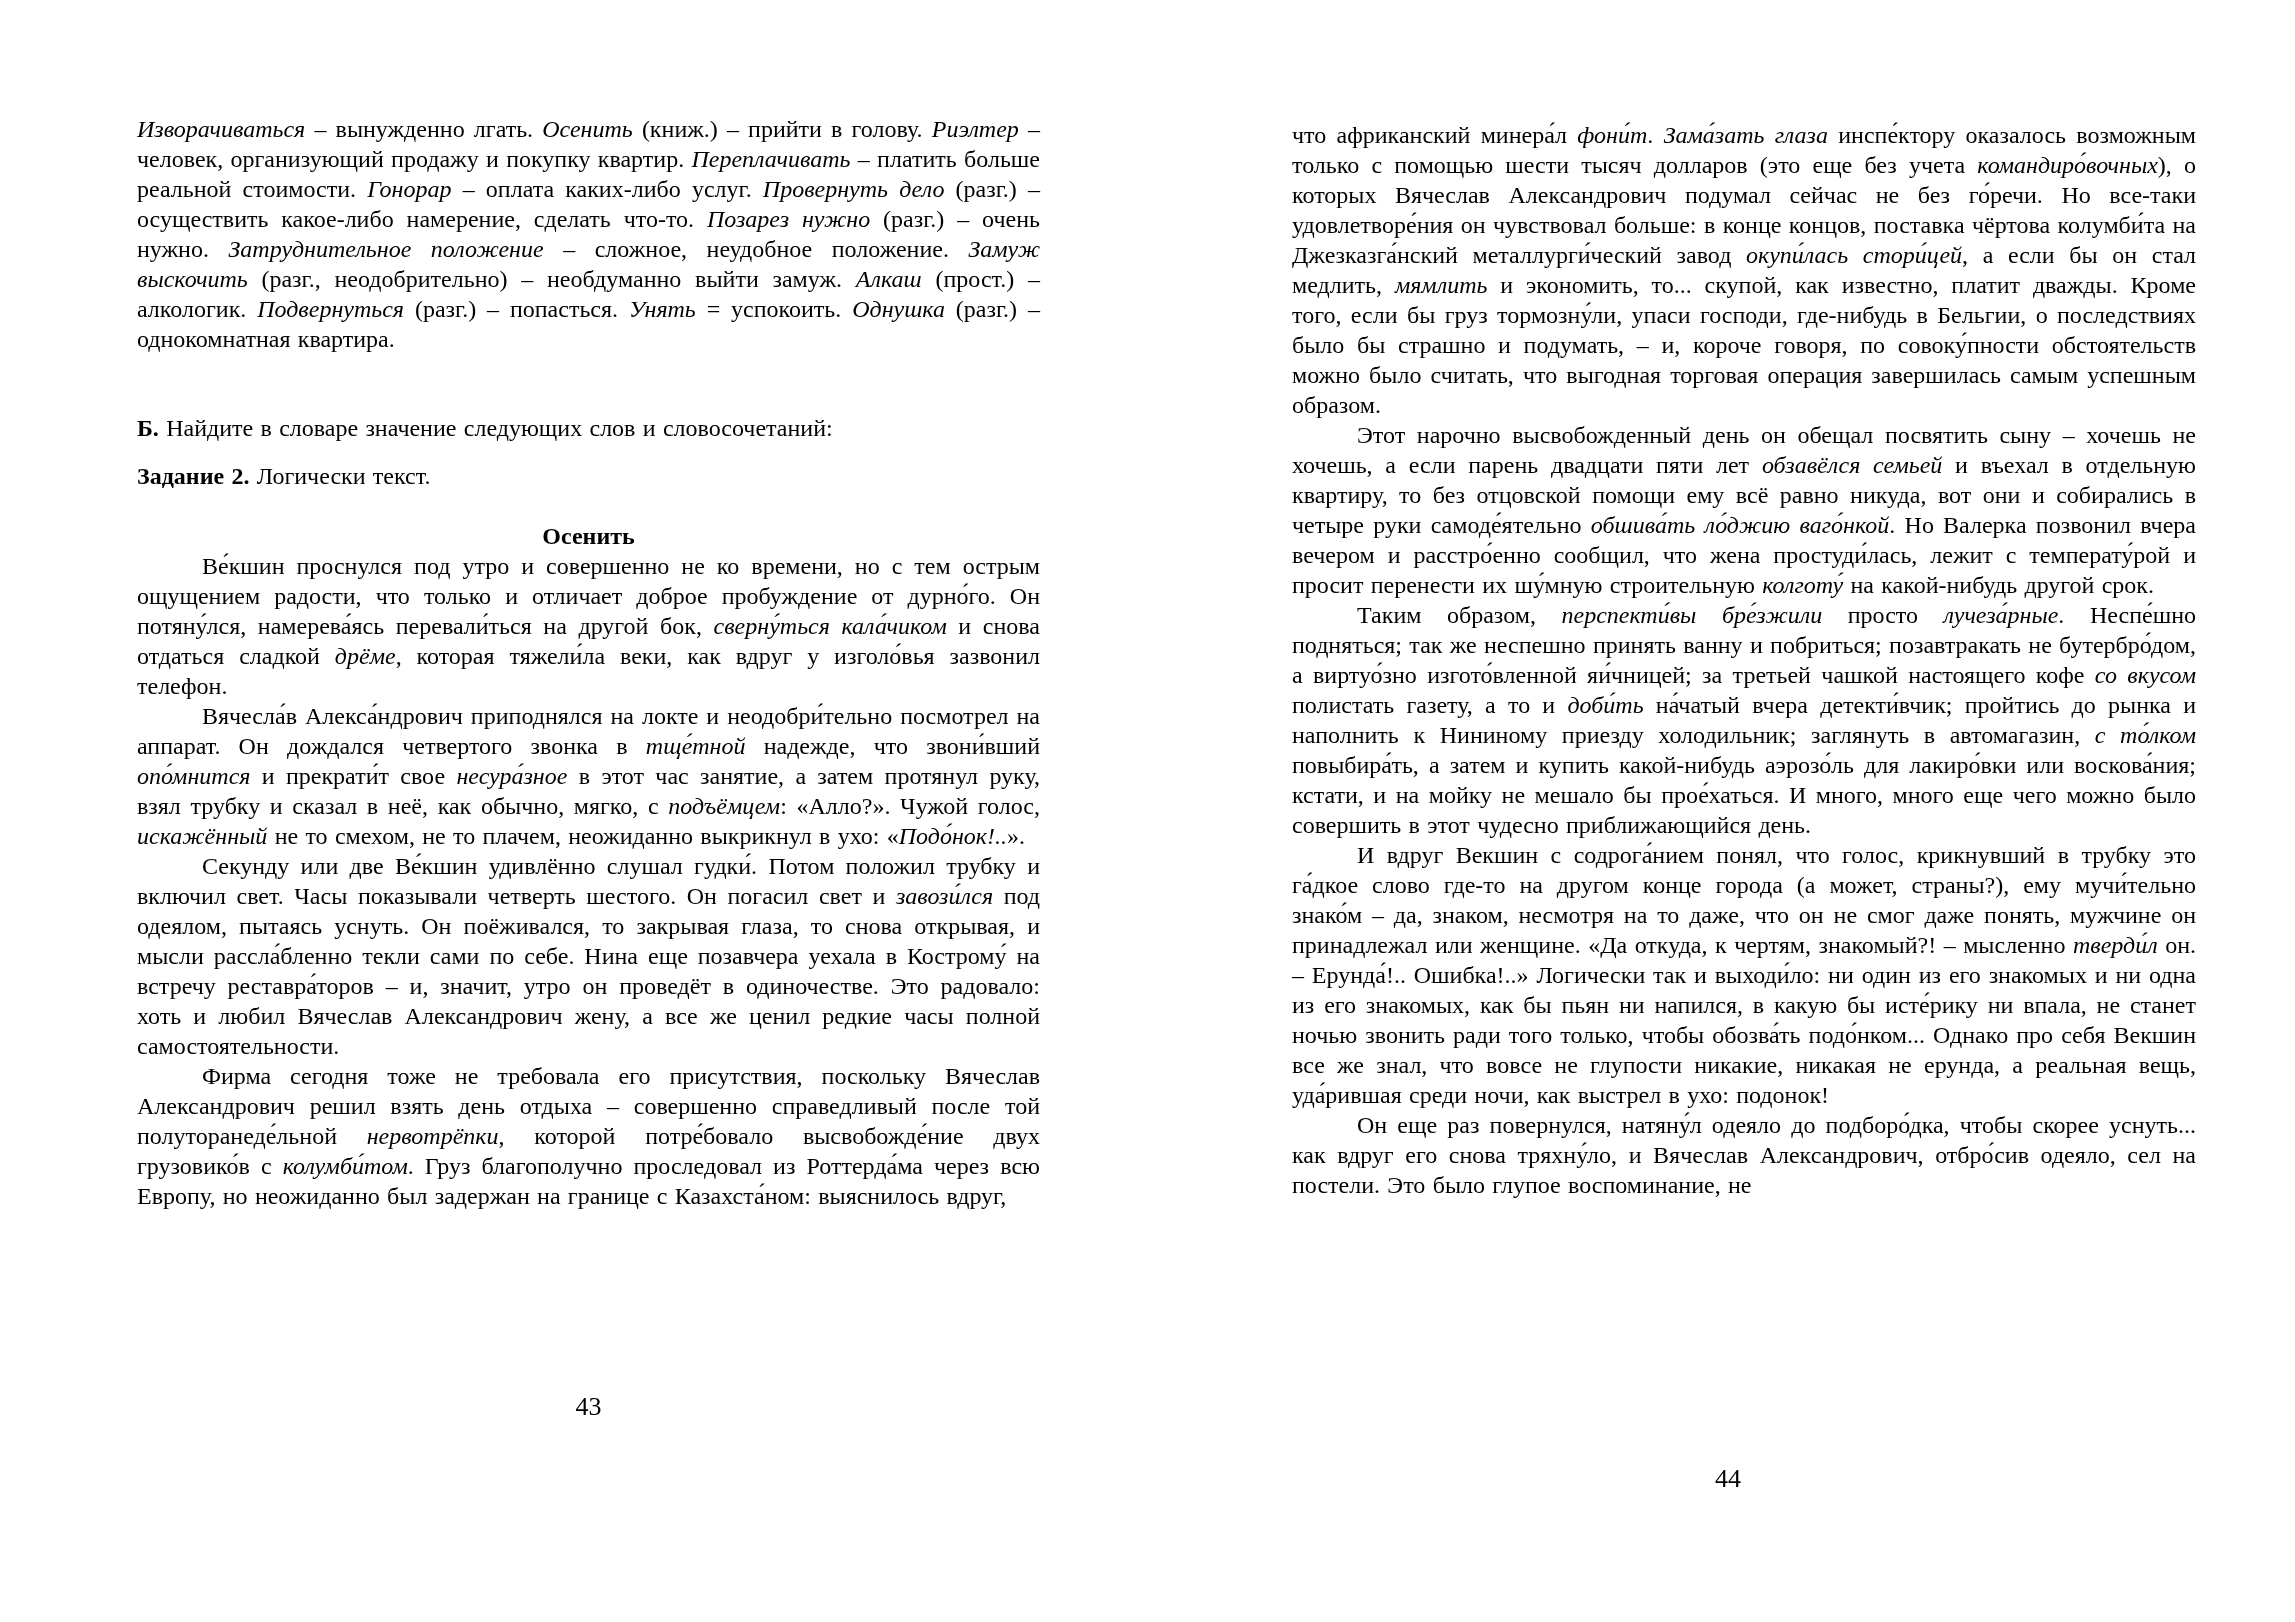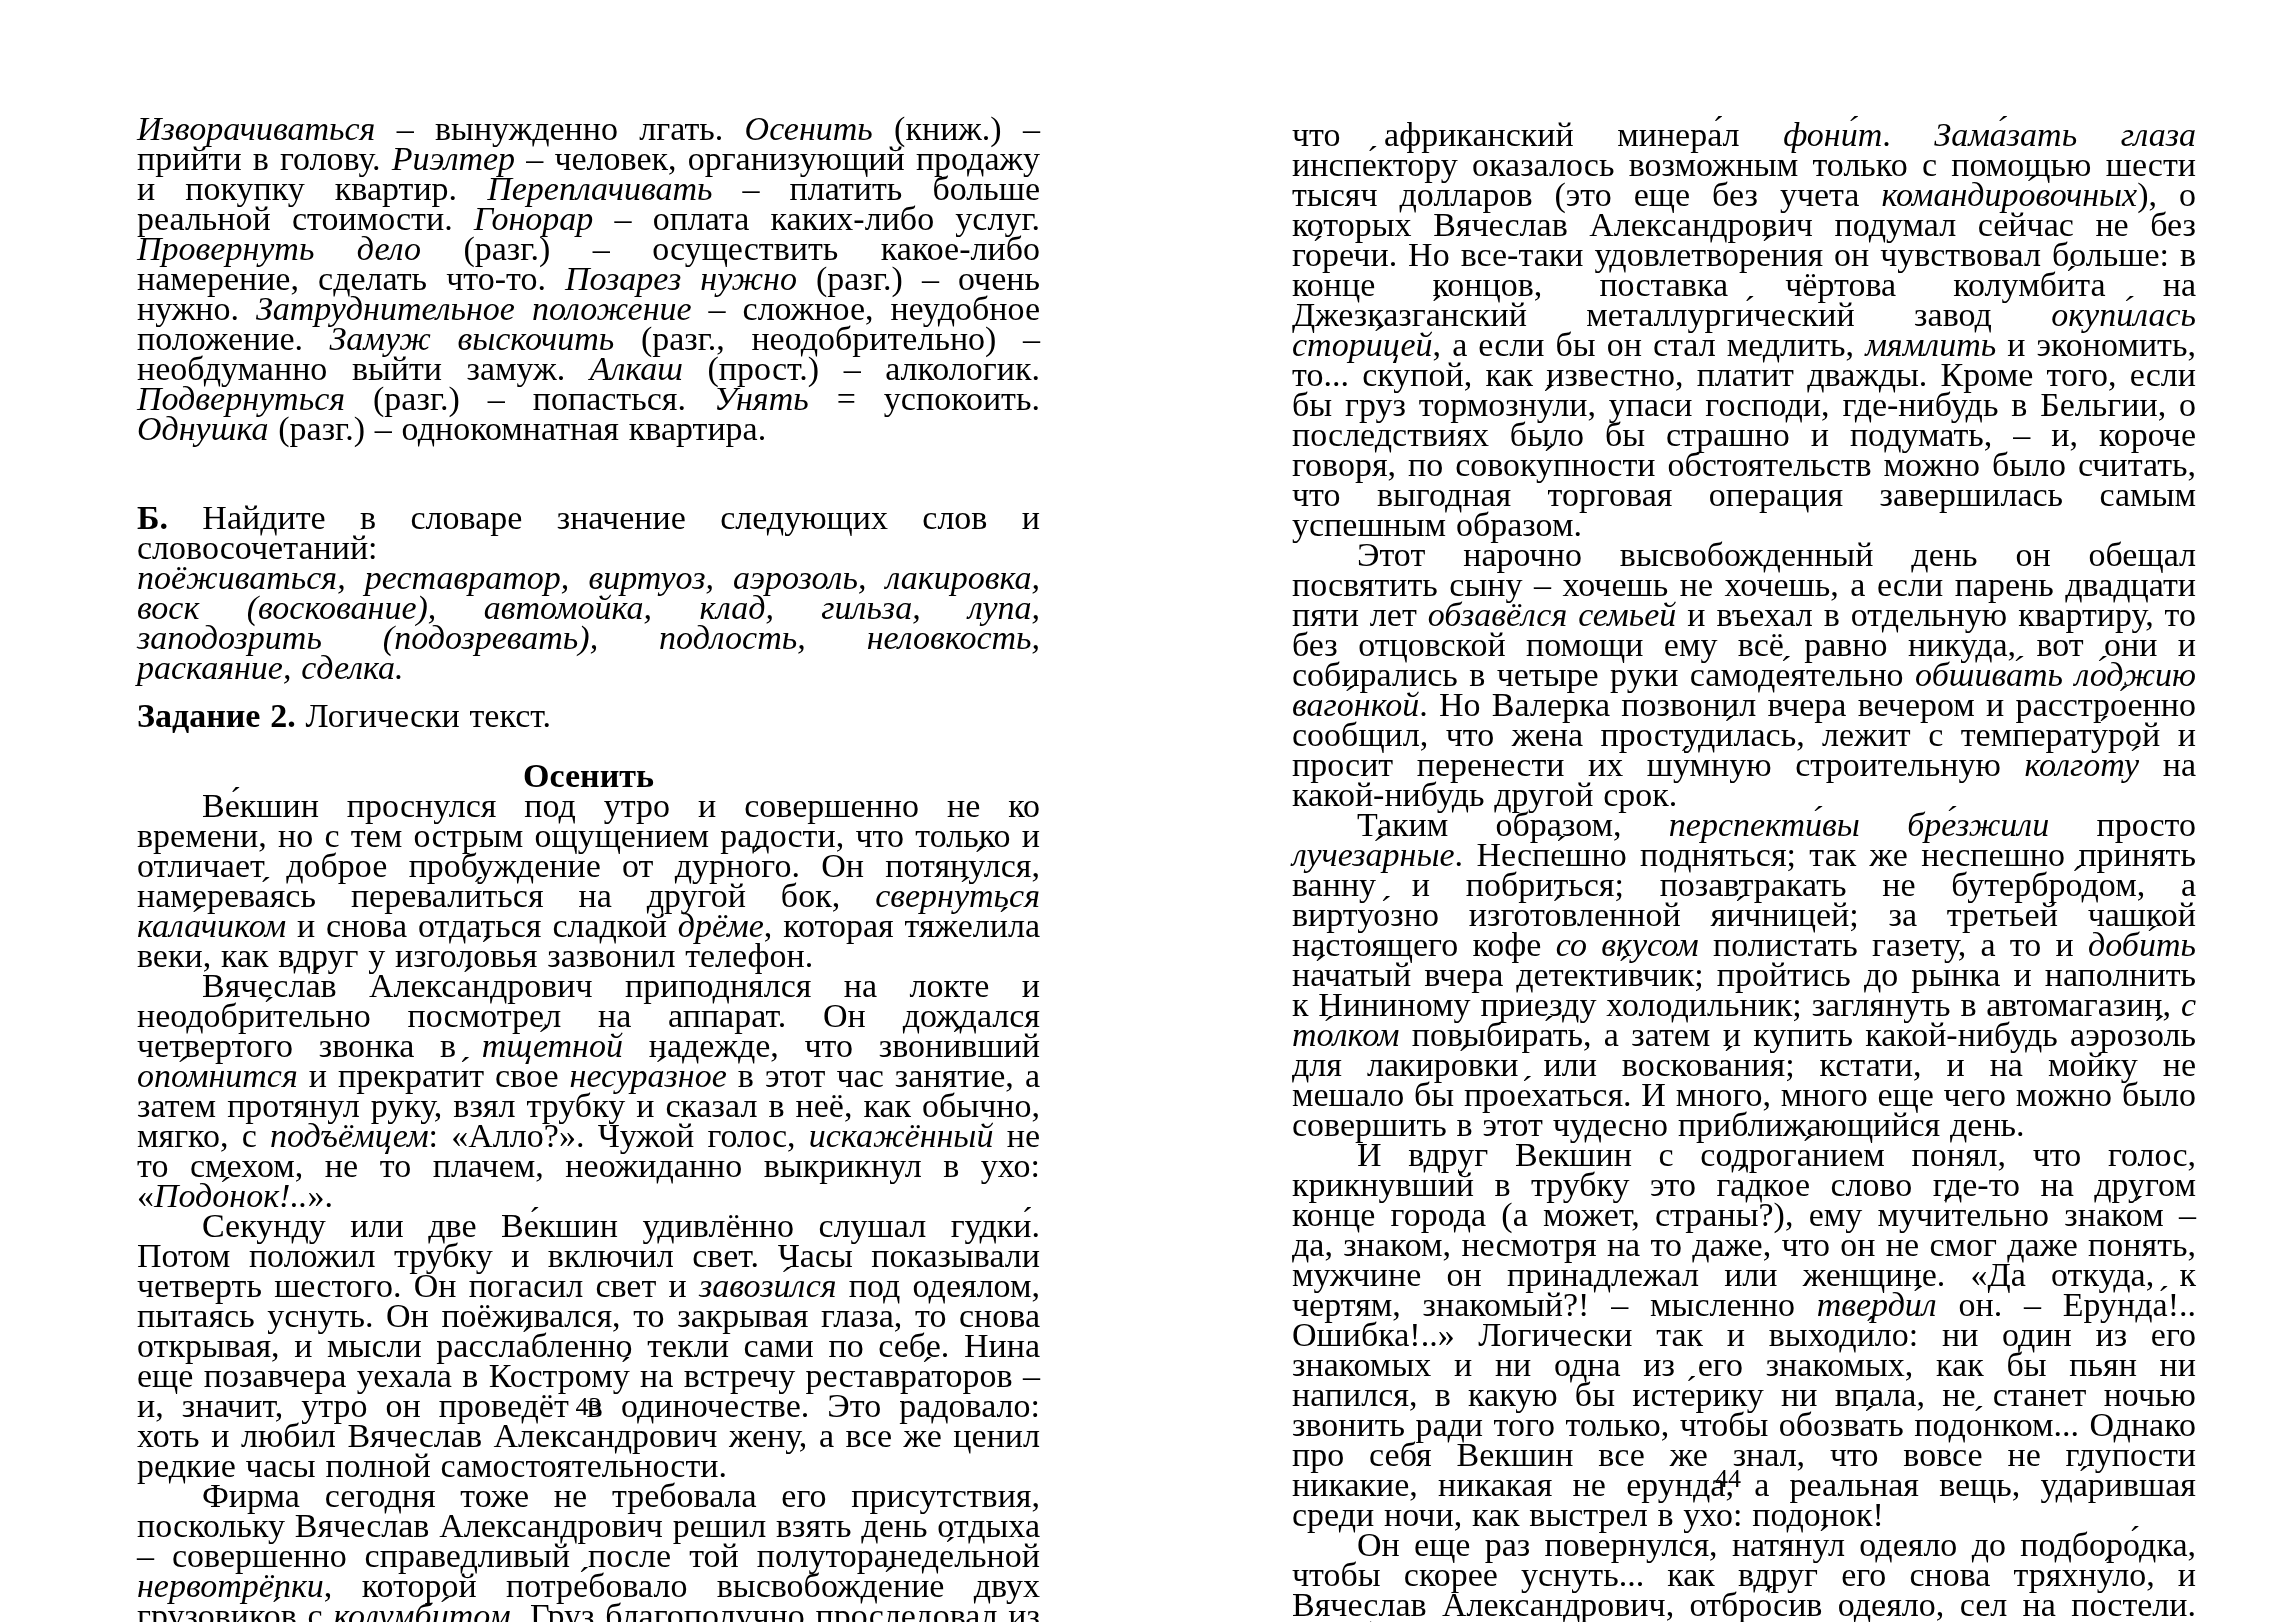--- a/index.html
+++ b/index.html
@@ -8,21 +8,21 @@
     width:2295px;height:1622px;
     background:#ffffff;color:#000;
     font-family:"Liberation Serif","DejaVu Serif",serif;
     overflow:hidden;
   }
   .page{position:absolute;}
   .page-left{left:137px;top:114px;width:903px;}
   .page-right{left:1292px;top:120px;width:904px;}
   .text-block p{
     margin:0;
-    font-size:34px;
+    font-size:24px;
     line-height:30px;
     text-align:justify;
     word-spacing:1.3px;
   }
   .text-block p.m-b{margin-top:59px;}
   .text-block p.m-task{margin-top:18.3px;}
   .text-block p.heading{margin-top:30px;text-align:center;}
   .text-block p.indent{text-indent:65px;}
   .r-i{font-style:italic;}
   .r-b{font-weight:bold;}
@@ -35,21 +35,20 @@
   .pn-right{top:1464px;left:1276px;width:904px;}
 </style>
 </head>
 <body>
 
 <div class="canvas">
   <div class="page page-left">
     <div class="text-block">
         <p class="plain"><span class="r-i">Изворачиваться</span><span> – вынужденно лгать. </span><span class="r-i">Осенить</span><span> (книж.) – прийти в голову. </span><span class="r-i">Риэлтер</span><span> – человек, организующий продажу и покупку квартир. </span><span class="r-i">Переплачивать</span><span> – платить больше реальной стоимости. </span><span class="r-i">Гонорар</span><span> – оплата каких-либо услуг. </span><span class="r-i">Провернуть дело</span><span> (разг.) – осуществить какое-либо намерение, сделать что-то. </span><span class="r-i">Позарез нужно</span><span> (разг.) – очень нужно. </span><span class="r-i">Затруднительное положение</span><span> – сложное, неудобное положение. </span><span class="r-i">Замуж выскочить</span><span> (разг., неодобрительно) – необдуманно выйти замуж. </span><span class="r-i">Алкаш</span><span> (прост.) – алкологик. </span><span class="r-i">Подвернуться</span><span> (разг.) – попасться. </span><span class="r-i">Унять</span><span> = успокоить. </span><span class="r-i">Однушка</span><span> (разг.) – однокомнатная квартира.</span></p>
         <p class="plain m-b"><span class="r-b">Б.</span><span> Найдите в словаре значение следующих слов и словосочетаний:</span></p>
-        <p class="plain"><span class="r-i">поёживаться, реставратор, виртуоз, аэрозоль, лакировка, воск (воскование), автомойка, клад, гильза, лупа, заподозрить (подозревать), подлость, неловкость, раскаяние, сделка.</span></p>
         <p class="plain m-task"><span class="r-b">Задание 2.</span><span> Логически текст.</span></p>
         <p class="heading"><span class="r-b">Осенить</span></p>
         <p class="indent"><span>Ве́кшин проснулся под утро и совершенно не ко времени, но с тем острым ощущением радости, что только и отличает доброе пробуждение от дурно́го. Он потяну́лся, намерева́ясь перевали́ться на другой бок, </span><span class="r-i">сверну́ться кала́чиком</span><span> и снова отдаться сладкой </span><span class="r-i">дрёме</span><span>, которая тяжели́ла веки, как вдруг у изголо́вья зазвонил телефон.</span></p>
         <p class="indent"><span>Вячесла́в Алекса́ндрович приподнялся на локте и неодобри́тельно посмотрел на аппарат. Он дождался четвертого звонка в </span><span class="r-i">тще́тной</span><span> надежде, что звони́вший </span><span class="r-i">опо́мнится</span><span> и прекрати́т свое </span><span class="r-i">несура́зное</span><span> в этот час занятие, а затем протянул руку, взял трубку и сказал в неё, как обычно, мягко, с </span><span class="r-i">подъёмцем</span><span>: «Алло?». Чужой голос, </span><span class="r-i">искажённый</span><span> не то смехом, не то плачем, неожиданно выкрикнул в ухо: «</span><span class="r-i">Подо́нок!..</span><span>».</span></p>
         <p class="indent"><span>Секунду или две Ве́кшин удивлённо слушал гудки́. Потом положил трубку и включил свет. Часы показывали четверть шестого. Он погасил свет и </span><span class="r-i">завози́лся</span><span> под одеялом, пытаясь уснуть. Он поёживался, то закрывая глаза, то снова открывая, и мысли рассла́бленно текли сами по себе. Нина еще позавчера уехала в Кострому́ на встречу реставра́торов – и, значит, утро он проведёт в одиночестве. Это радовало: хоть и любил Вячеслав Александрович жену, а все же ценил редкие часы полной самостоятельности.</span></p>
         <p class="indent"><span>Фирма сегодня тоже не требовала его присутствия, поскольку Вячеслав Александрович решил взять день отдыха – совершенно справедливый после той полуторанеде́льной </span><span class="r-i">нервотрёпки</span><span>, которой потре́бовало высвобожде́ние двух грузовико́в с </span><span class="r-i">колумби́том</span><span>. Груз благополучно проследовал из Роттерда́ма через всю Европу, но неожиданно был задержан на границе с Казахста́ном: выяснилось вдруг,</span></p>
       </div>
   </div>
   <div class="page page-right">
     <div class="text-block">

